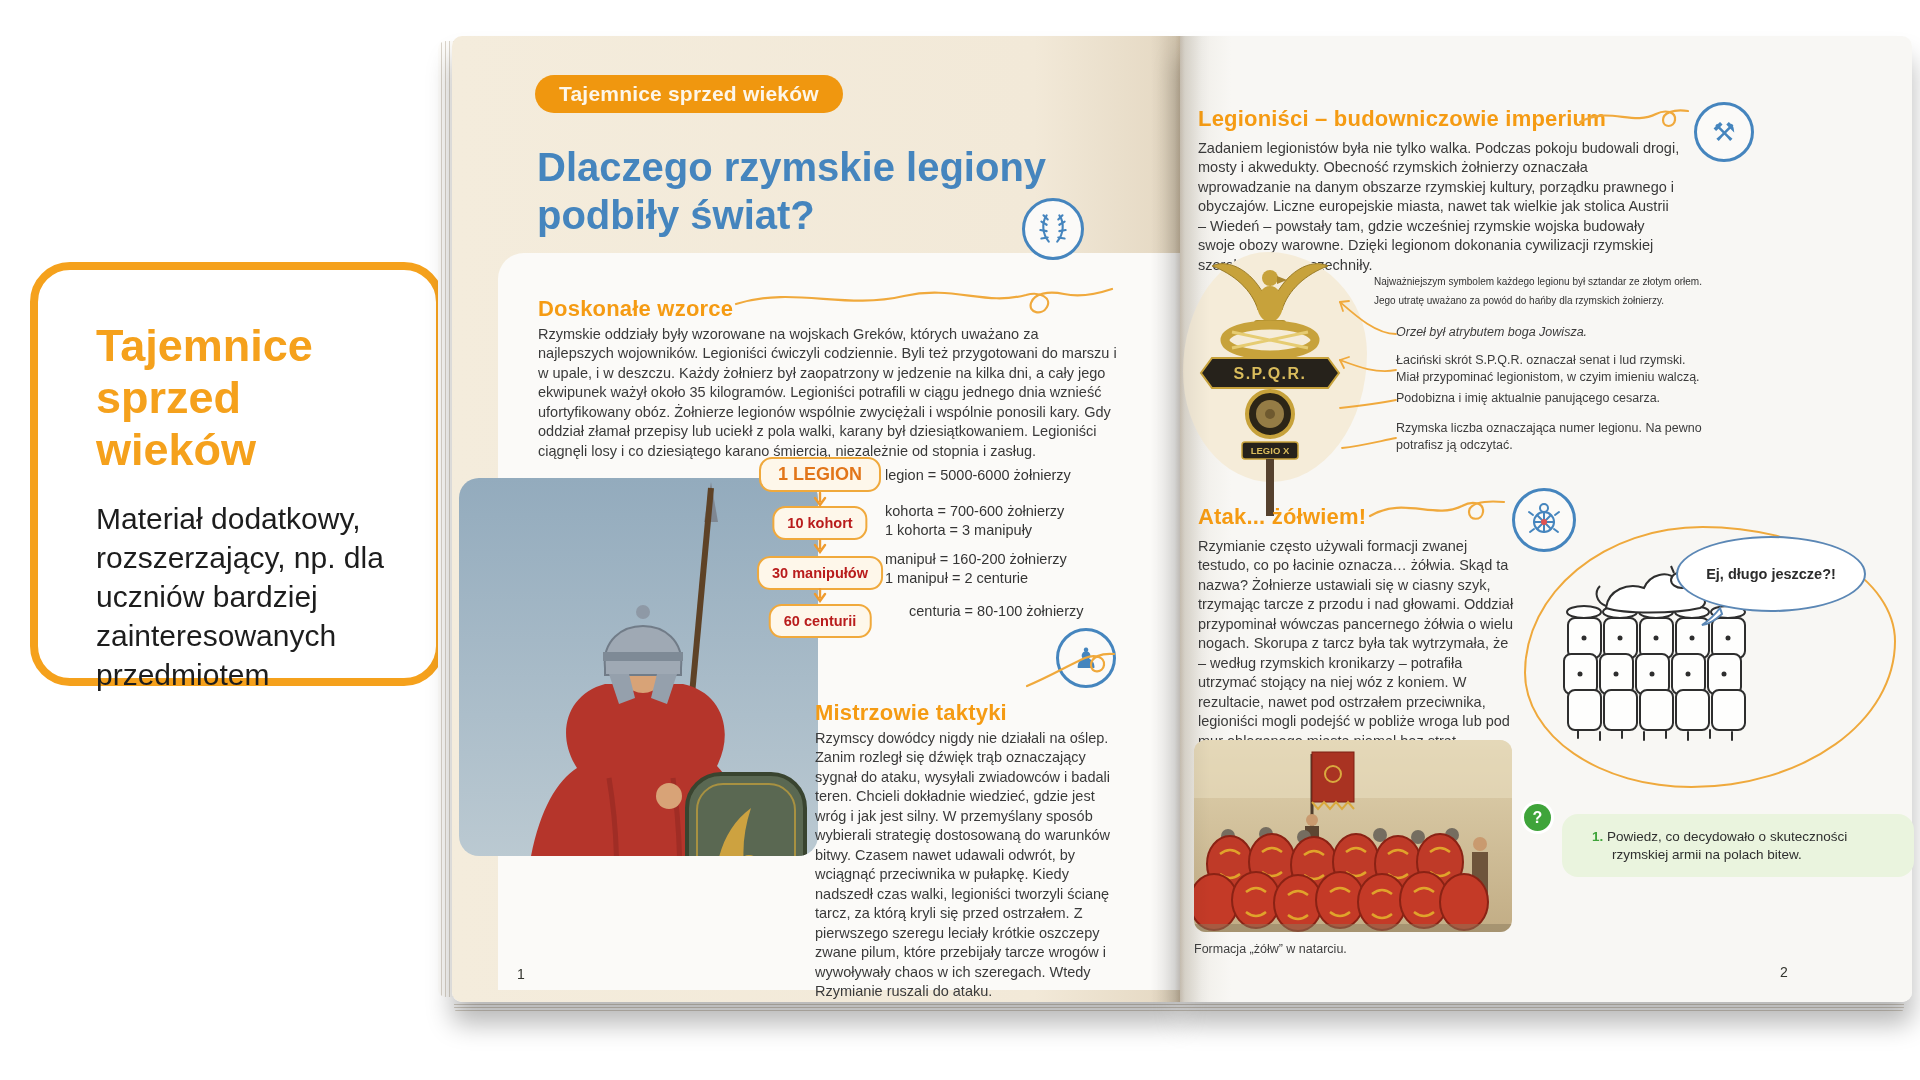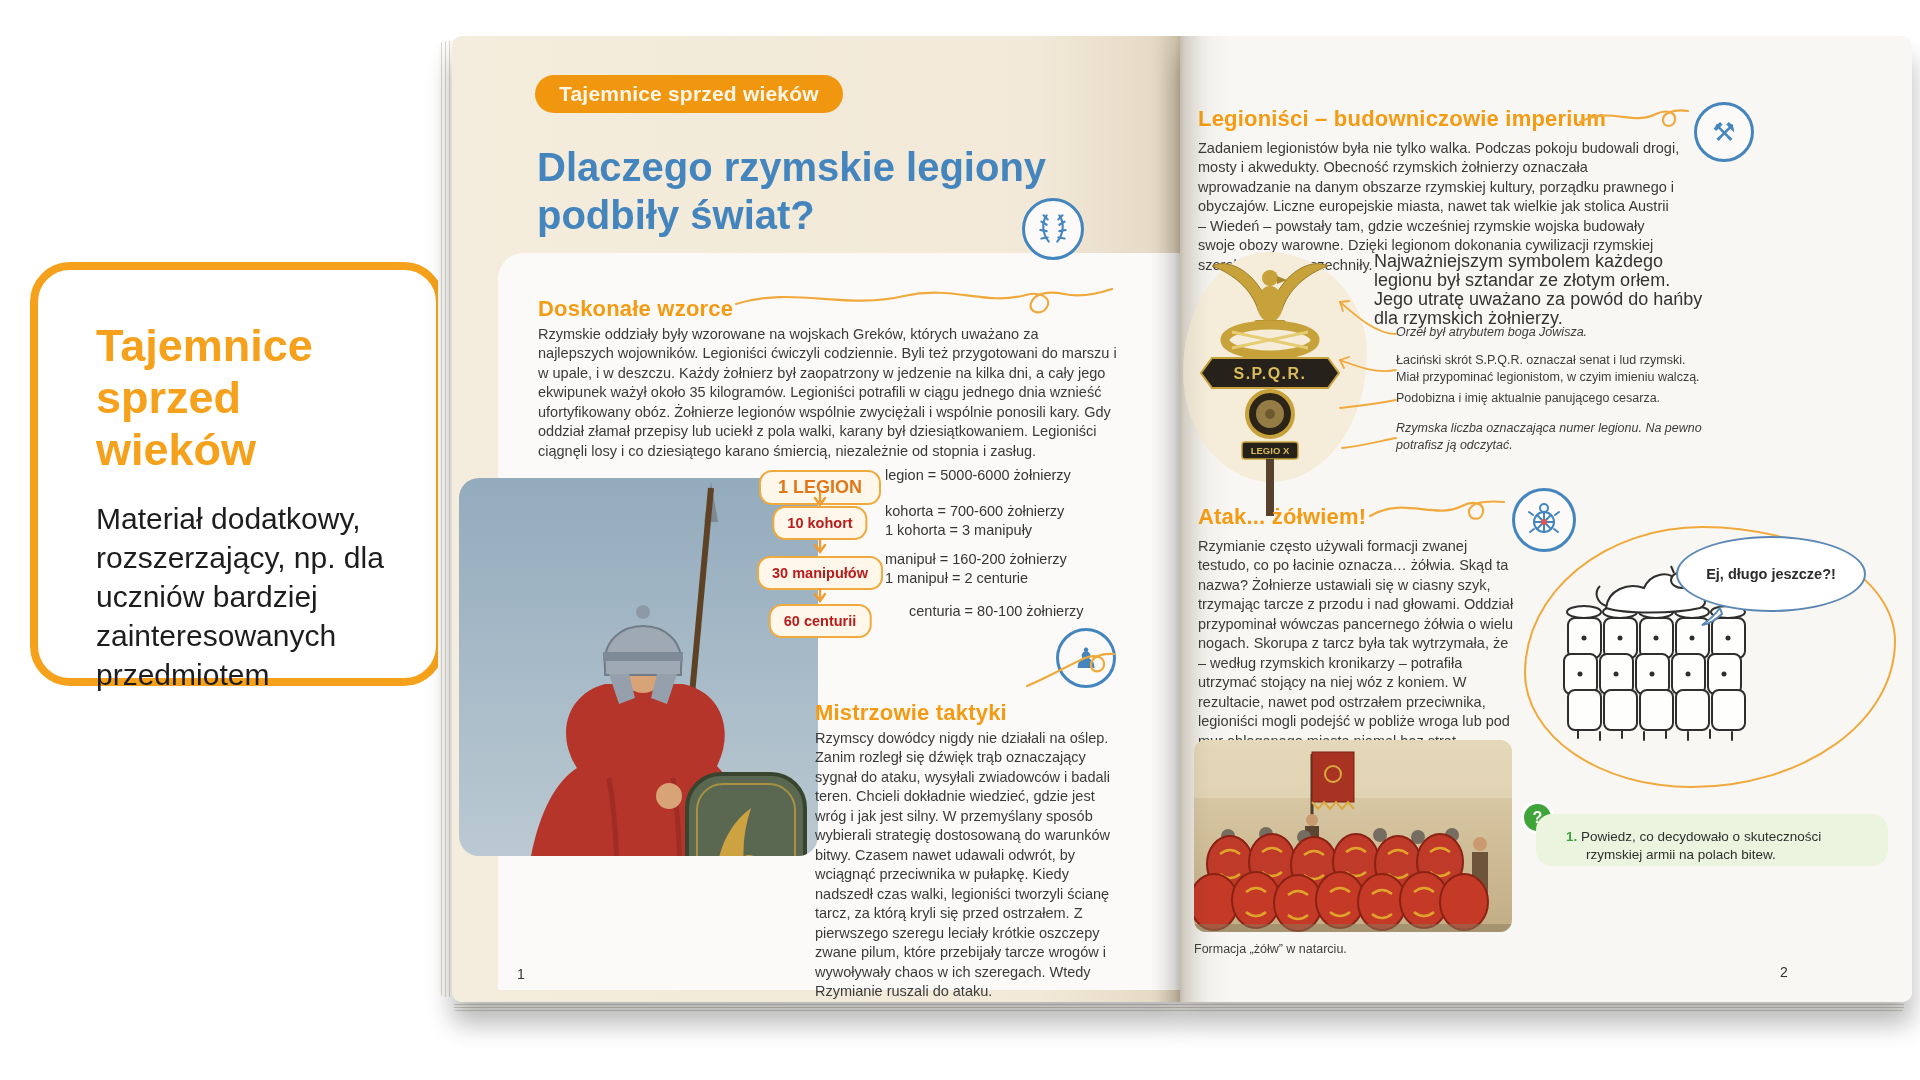--- a/index.html
+++ b/index.html
@@ -54,36 +54,36 @@
   .diag-box.big { font-size:18px; padding:5px 17px; color:#E2761A; }
   .diag-desc { position:absolute; left:447px; font-size:14.5px; line-height:19px; color:#353535; }
   .diag-arrow { position:absolute; left:374px; width:16px; height:15px; }
 
   
   .rp-h1 { left:760px; top:52px; }
   .rp-body1 { left:760px; top:88px; width:482px; }
   .std-blob { left:745px; top:216px; width:184px; height:230px; background:#F5ECD9;
               border-radius:46% 54% 52% 48% / 52% 44% 56% 48%; }
   .std-svg { left:758px; top:212px; }
-  .std-intro { left:936px; top:198px; width:334px; font-size:18px; line-height:19px; color:#333; }
+  .std-intro { left:936px; top:226px; width:334px; font-size:10px; line-height:19px; color:#333; }
   .annot { position:absolute; left:958px; width:310px; font-size:12.5px; line-height:16.5px; color:#3c3c3c; }
   .rp-h2 { left:760px; top:450px; }
   .rp-body2 { left:760px; top:486px; width:322px; }
   .blob-outline { left:1086px; top:490px; width:368px; height:258px; border:2px solid #EFA93C;
                   border-radius:48% 52% 55% 45% / 56% 44% 56% 44%; }
   .drawing { left:1116px; top:520px; }
   .bubble { left:1238px; top:500px; width:190px; height:76px; background:#fff; border:2.5px solid #5B87B5;
             border-radius:50%; display:flex; align-items:center; justify-content:center; text-align:center;
             font-size:14.5px; font-weight:bold; color:#2c2c2c; line-height:1.25; padding:0 18px; box-sizing:border-box; }
   .bubble-tail { left:1262px; top:570px; }
   .tphoto-frame { left:756px; top:704px; width:318px; height:192px; border-radius:12px; overflow:hidden; }
   .photo-caption { left:756px; top:906px; font-size:12.5px; color:#3f3f3f; }
 
-  .qbox { left:1098px; top:778px; width:352px; box-sizing:border-box; background:#EAF4DE; border-radius:16px;
-          padding:14px 16px 3px 30px; }
+  .qbox { left:1124px; top:778px; width:352px; box-sizing:border-box; background:#EAF4DE; border-radius:16px;
+          padding:14px 16px 14px 30px; }
   .q-item { font-size:13.5px; line-height:17.5px; color:#2f2f2f; width:242px; padding-left:20px; text-indent:-20px; }
   .q-item + .q-item { margin-top:6px; }
   .q-num { color:#3FA43A; font-weight:bold; }
   .q-mark { left:1086px; top:768px; width:27px; height:27px; background:#3FA43A; border-radius:50%;
             box-shadow:0 0 0 3px #fff; color:#fff; font-weight:bold; font-size:16px;
             display:flex; align-items:center; justify-content:center; }
 
   .pagenum { font-size:14px; color:#33342e; }
   .squig { position:absolute; }
   .squig path, .conn path { fill:none; stroke:#F0A93C; stroke-width:2.2; stroke-linecap:round; }
@@ -156,21 +156,21 @@
           <rect x="228" y="296" width="118" height="200" rx="34" fill="#5A6852" stroke="#39442F" stroke-width="4"></rect>
           <rect x="238" y="306" width="98" height="180" rx="26" fill="none" stroke="#C9A23B" stroke-width="2" opacity=".7"></rect>
           <path d="M258,430 C252,392 262,352 292,330 C280,366 282,402 300,432 Z" fill="#D9A93E" opacity=".9"></path>
           <circle cx="290" cy="388" r="11" fill="#C9A23B"></circle>
           <rect x="196" y="466" width="112" height="30" rx="2" fill="#3B352C" stroke="#1F1B14"></rect>
           <text x="252" y="487" text-anchor="middle" fill="#E3C56B" font-size="14" font-weight="bold" letter-spacing="2">LEG IITA</text>
         </svg>
       </div>
 
       <div>
-        <div class="diag-box big" style="top:434px;">1 LEGION</div>
+        <div class="diag-box big" style="top:421px;">1 LEGION</div>
         <div class="diag-box" style="top:470px;">10 kohort</div>
         <div class="diag-box" style="top:520px;">30 manipułów</div>
         <div class="diag-box" style="top:568px;">60 centurii</div>
 
         <svg class="diag-arrow" style="top:456px;">
             <path d="M8,1 L8,9 M3,6 L8,13 L13,6" fill="none" stroke="#EF9B2F" stroke-width="2.4" stroke-linecap="round"></path>
           </svg>
         <svg class="diag-arrow" style="top:503px;">
             <path d="M8,1 L8,9 M3,6 L8,13 L13,6" fill="none" stroke="#EF9B2F" stroke-width="2.4" stroke-linecap="round"></path>
           </svg>
@@ -247,21 +247,21 @@
         <path d="M64,84 C44,88 24,80 8,74"></path>
           <path d="M8,74 l9,-3"></path>
           <path d="M8,74 l4,8"></path>
         <path d="M64,114 C44,118 26,120 8,122"></path>
         <path d="M64,152 C44,156 28,160 10,162"></path>
       </svg>
 
       <div class="annot" style="top:288px;font-style:italic;">Orzeł był atrybutem boga Jowisza.</div>
       <div class="annot" style="top:316px;">Łaciński skrót S.P.Q.R. oznaczał senat i lud rzymski. Miał przypominać legionistom, w czyim imieniu walczą.</div>
       <div class="annot" style="top:354px;">Podobizna i imię aktualnie panującego cesarza.</div>
-      <div class="annot" style="top:384px;font-style:italic;">Rzymska liczba oznaczająca numer legionu. Na pewno potrafisz ją odczytać.</div>
+      <div class="annot" style="top:384px;">Rzymska liczba oznaczająca numer legionu. Na pewno potrafisz ją odczytać.</div>
 
       <h2 class="abs h2 rp-h2">Atak... żółwiem!</h2>
       <svg class="squig" style="left:930px; top:448px;" width="138" height="40">
         <path d="M2,32 C36,12 66,36 94,22 c11,-6 22,-3 21,6 c-1,9 -14,9 -14,0 c0,-8 12,-12 35,-10"></path>
       </svg>
       <div class="abs icon-circle turtle-ic">
         <svg width="40" height="40" viewBox="0 0 40 40" fill="none" stroke="#4585BE" stroke-width="2" stroke-linecap="round">
           <circle cx="20" cy="22" r="10"></circle>
           <path d="M20,12 V32 M10,22 H30 M13.5,15.5 L26.5,28.5 M26.5,15.5 L13.5,28.5"></path>
           <circle cx="20" cy="22" r="3" fill="#E05252" stroke="none"></circle>

